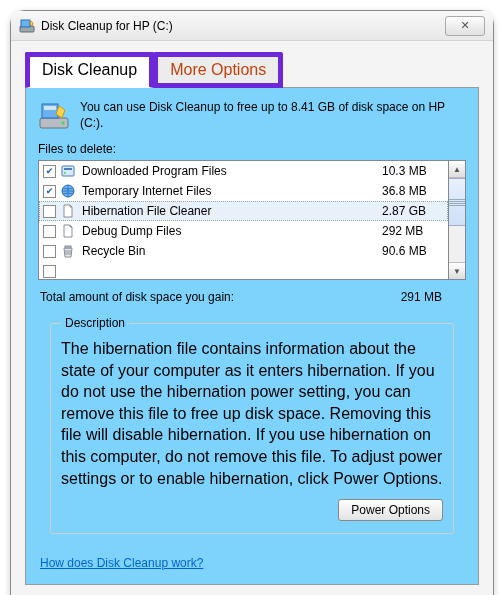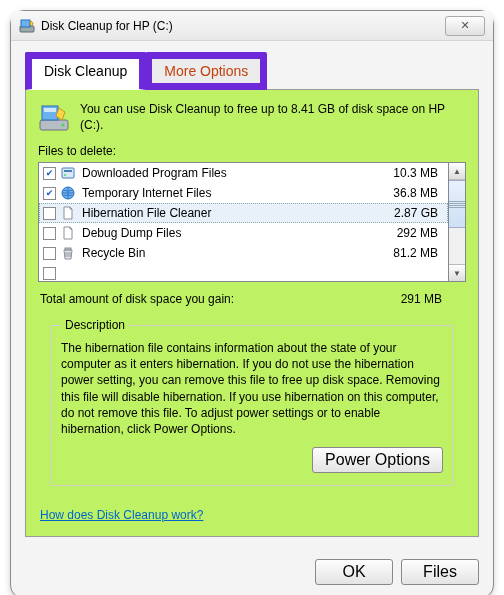--- a/index.html
+++ b/index.html
@@ -37,31 +37,31 @@
     border-radius: 3px;
     background: linear-gradient(#fdfdfd,#e0e0e0);
     display:flex; align-items:center; justify-content:center;
     font-size: 11px; font-family: Arial;
     color:#555;
   }
   .content { padding: 10px 14px 12px 14px; }
   .tabs { display:flex; position:relative; top:1px; }
   .tab {
     padding: 4px 12px;
-    border: 7px solid #6d28d9;
+    border: 5px solid #6d28d9;
     background: #f0f0f0;
-    font-size: 14px;
+    font-size: 16px;
     margin-right: -1px;
     border-radius: 2px 2px 0 0;
   }
   .tab.active { background:#fff; border-bottom:1px solid #fff; z-index:2; position:relative; }
   .tab.inactive { background:#ececec; color:#c2410c; }
   .tab-body {
     border: 1px solid #9a9a9a;
-    background: #bef264;
+    background: #7dd3fc;
     padding: 12px 12px 14px 12px;
   }
   .intro { display:flex; gap:10px; margin-bottom:10px; }
   .intro-text { font-size:12px; line-height:1.3; }
   .section-label { font-size:12px; margin:6px 0 4px 0; }
   .file-list-wrap { display:flex; }
   .file-list {
     flex:1;
     border: 1px solid #828790;
     background:#fff;
@@ -77,48 +77,48 @@
   .file-row.selected { background:#e8f0fa; border:1px dotted #8aa; padding:1px 5px 1px 3px; }
   .file-row .chk {
     width:13px; height:13px; margin-right:4px;
     border:1px solid #8a8a8a; background:#fff;
     display:flex; align-items:center; justify-content:center;
     font-size:10px; color:#2060c0;
   }
   .file-row .chk.checked::after{ content:"✔"; font-size:9px; line-height:1;}
   .file-row .ficon { width:16px; height:16px; margin-right:6px; display:flex; }
   .file-row .fname { flex:1; }
-  .file-row .fsize { text-align:right; min-width:60px; padding-right:4px; }
+  .file-row .fsize { text-align:left; min-width:60px; padding-right:4px; }
   .file-row.extra { color:#aaa; }
   .scrollbar {
     width:17px; border:1px solid #828790; border-left:none;
     background:#f0f0f0; display:flex; flex-direction:column;
   }
   .sb-btn { height:17px; background:linear-gradient(#fefefe,#ddd); border-bottom:1px solid #bbb;
     display:flex; align-items:center; justify-content:center; font-size:8px; color:#555;}
   .sb-btn.down{ border-top:1px solid #bbb; border-bottom:none; margin-top:auto;}
   .sb-thumb { height:48px; margin:0; background:linear-gradient(#e8f0fc,#cde0f6);
     border:1px solid #aac; border-left:none; border-right:none; }
   .sb-thumb .grip { height:8px; margin-top:20px; background:repeating-linear-gradient(#9ab,#9ab 1px,transparent 1px,transparent 2px);}
   .total-row { display:flex; margin:10px 2px 8px 2px; font-size:12px;justify-content:flex-end;}
   .total-row .tval { margin-left:auto; padding-right:22px;}
   fieldset.desc {
     border:1px solid #cfcfcf; border-radius:3px;
     padding: 8px 10px 12px 10px; margin:12px;
   }
   fieldset.desc legend { font-size:12px; padding:0 4px; }
-  .desc-text { font-size:12px; line-height:1.35; }
+  .desc-text { font-size:16px; line-height:1.35; }
   .action-row { display:flex; justify-content:flex-end; margin-top:10px; }
   .btn {
     min-width: 96px;
     padding: 3px 12px;
     border: 1px solid #888;
     border-radius: 3px;
     background: linear-gradient(#fdfdfd,#e4e4e4);
-    font-size:16px;
+    font-size:12px;
     text-align:center;
   }
   .link { color:#0066cc; font-size:12px; text-decoration:underline; cursor:pointer; display:inline-block; margin:10px 2px 0 2px;}
   .bottom-buttons { display:flex; justify-content:flex-end; gap:8px; padding: 10px 14px 12px 0; }
   .bottom-buttons .btn { min-width:78px; }
 
   
   svg { display:block; }
 </style>
 </head>
@@ -214,21 +214,21 @@
             <div class="file-row">
               <span class="chk"></span>
               <span class="ficon">
                 <svg width="16" height="16" viewBox="0 0 16 16">
                   <path d="M4 5 H12 L11 14 H5 Z" fill="#e6eaef" stroke="#8a9099"></path>
                   <rect x="5" y="3" width="6" height="2" fill="#b7bdc4" stroke="#8a9099"></rect>
                   <path d="M6 7 V12 M8 7 V12 M10 7 V12" stroke="#8a9099"></path>
                 </svg>
               </span>
               <span class="fname">Recycle Bin</span>
-              <span class="fsize">81.2 MB</span>
+              <span class="fsize">90.6 MB</span>
             </div>
             <div class="file-row extra">
               <span class="chk"></span>
             </div>
           </div>
         <div class="scrollbar">
           <div class="sb-btn">▲</div>
           <div class="sb-thumb">
               <div class="grip"></div>
             </div>

